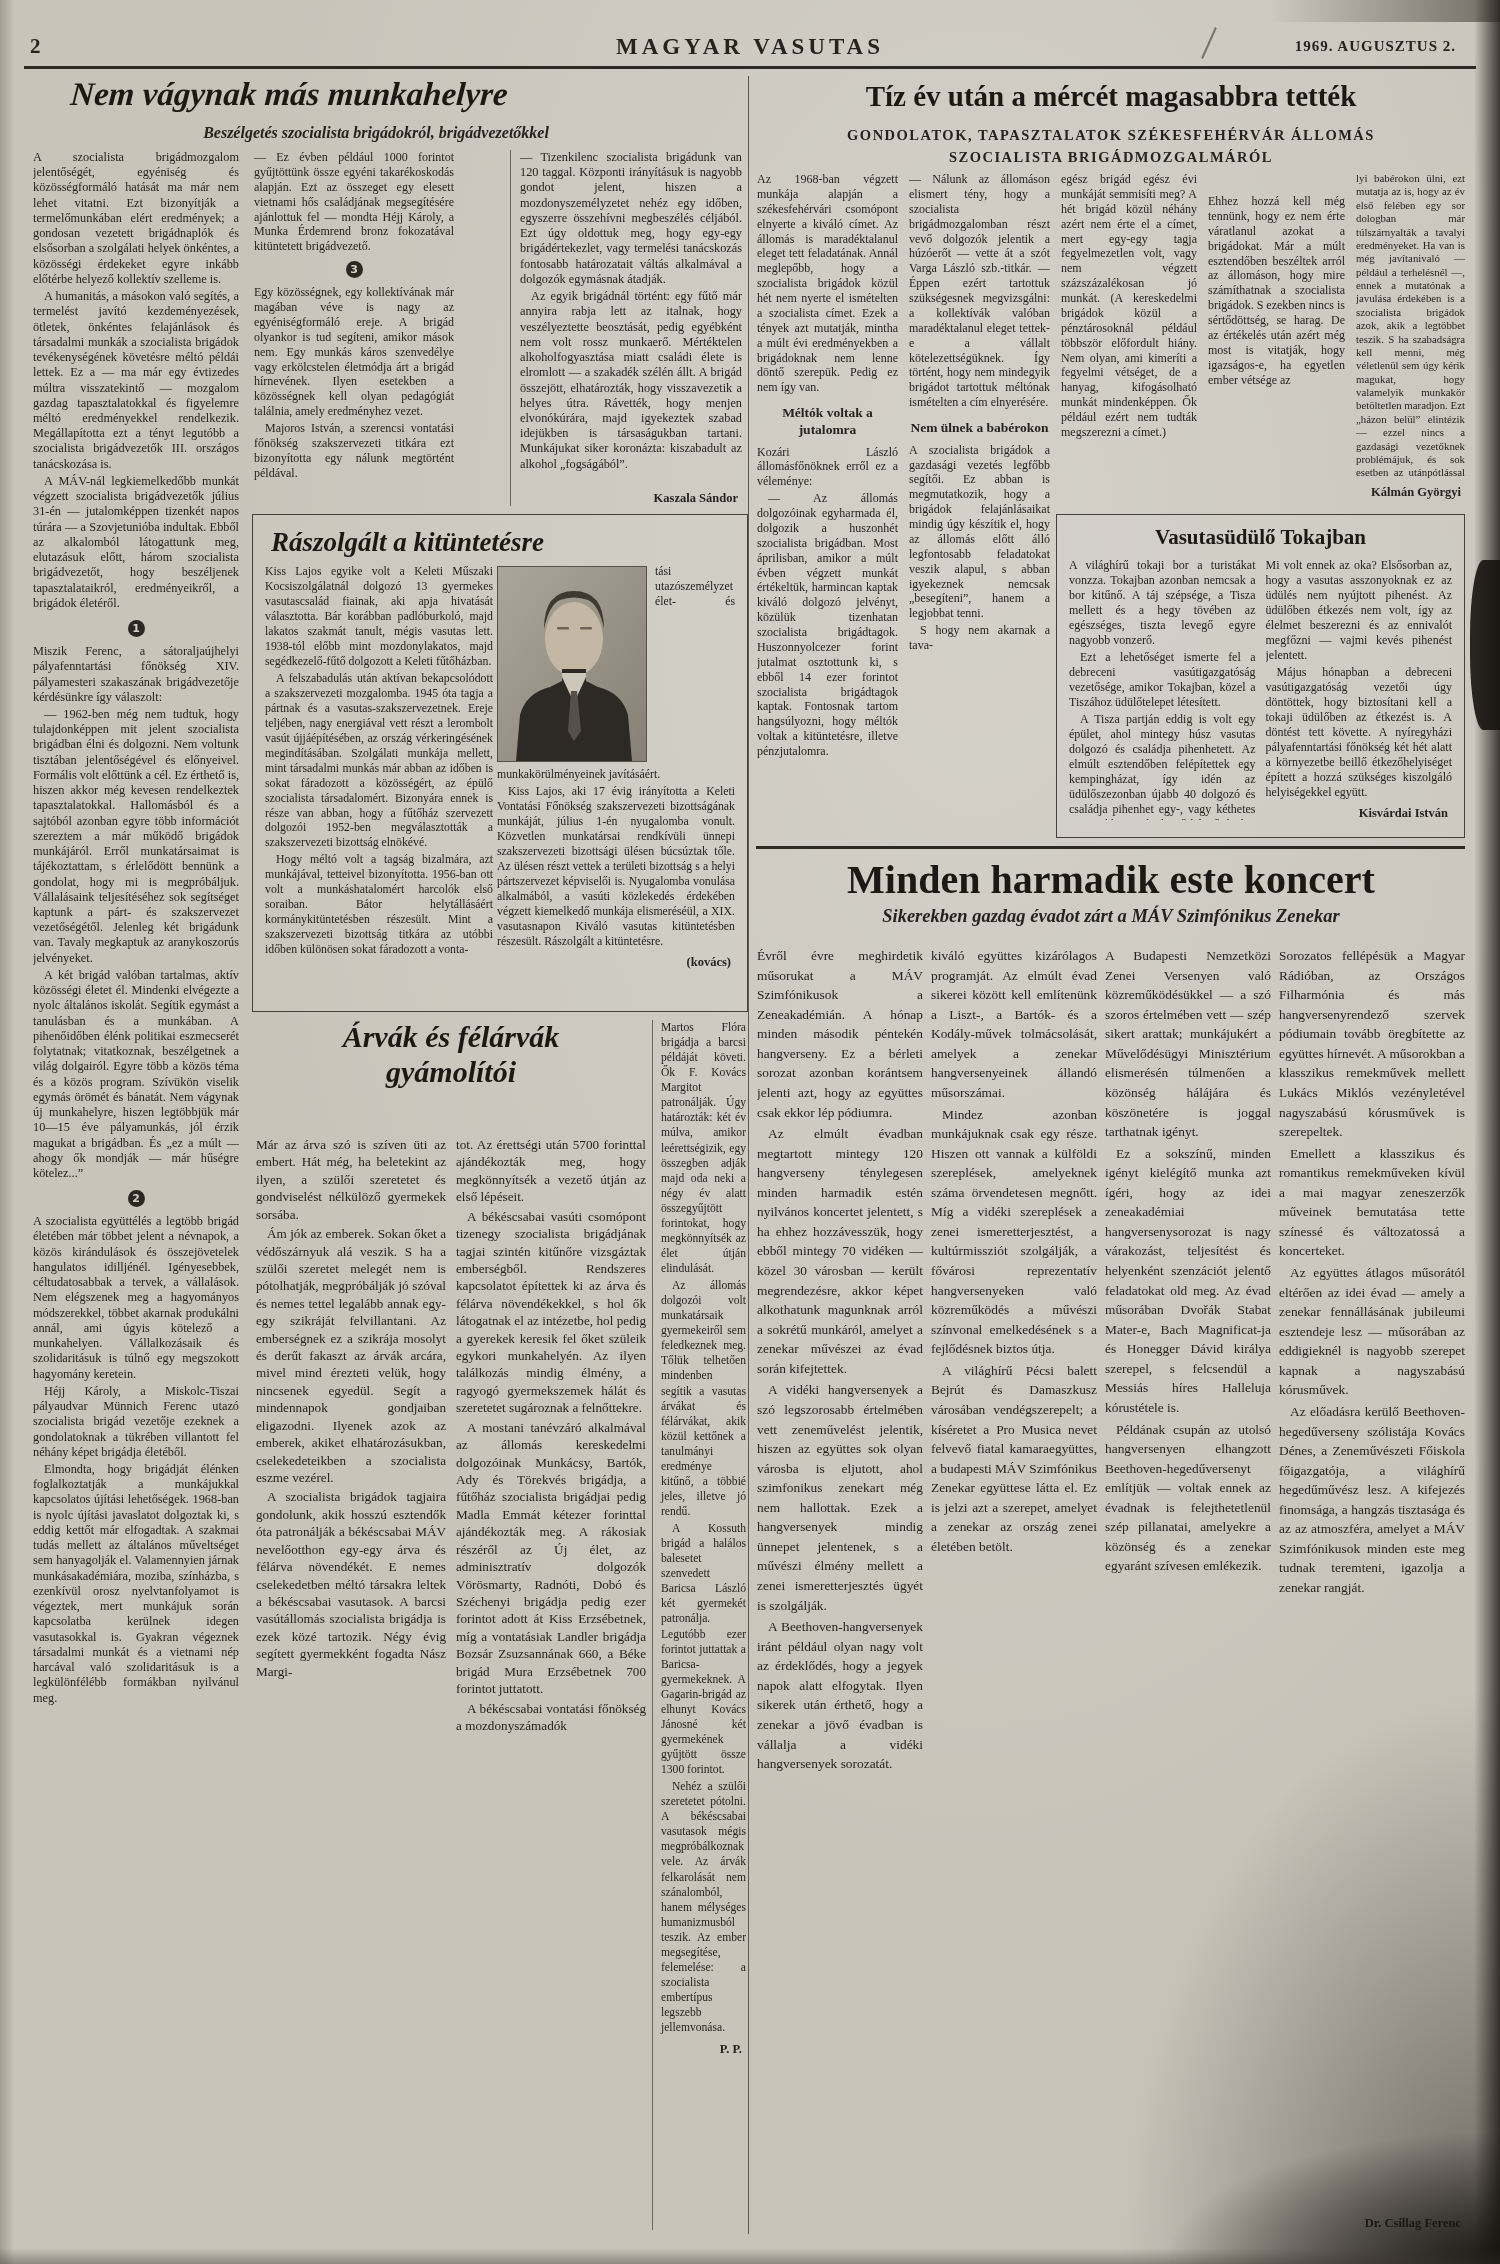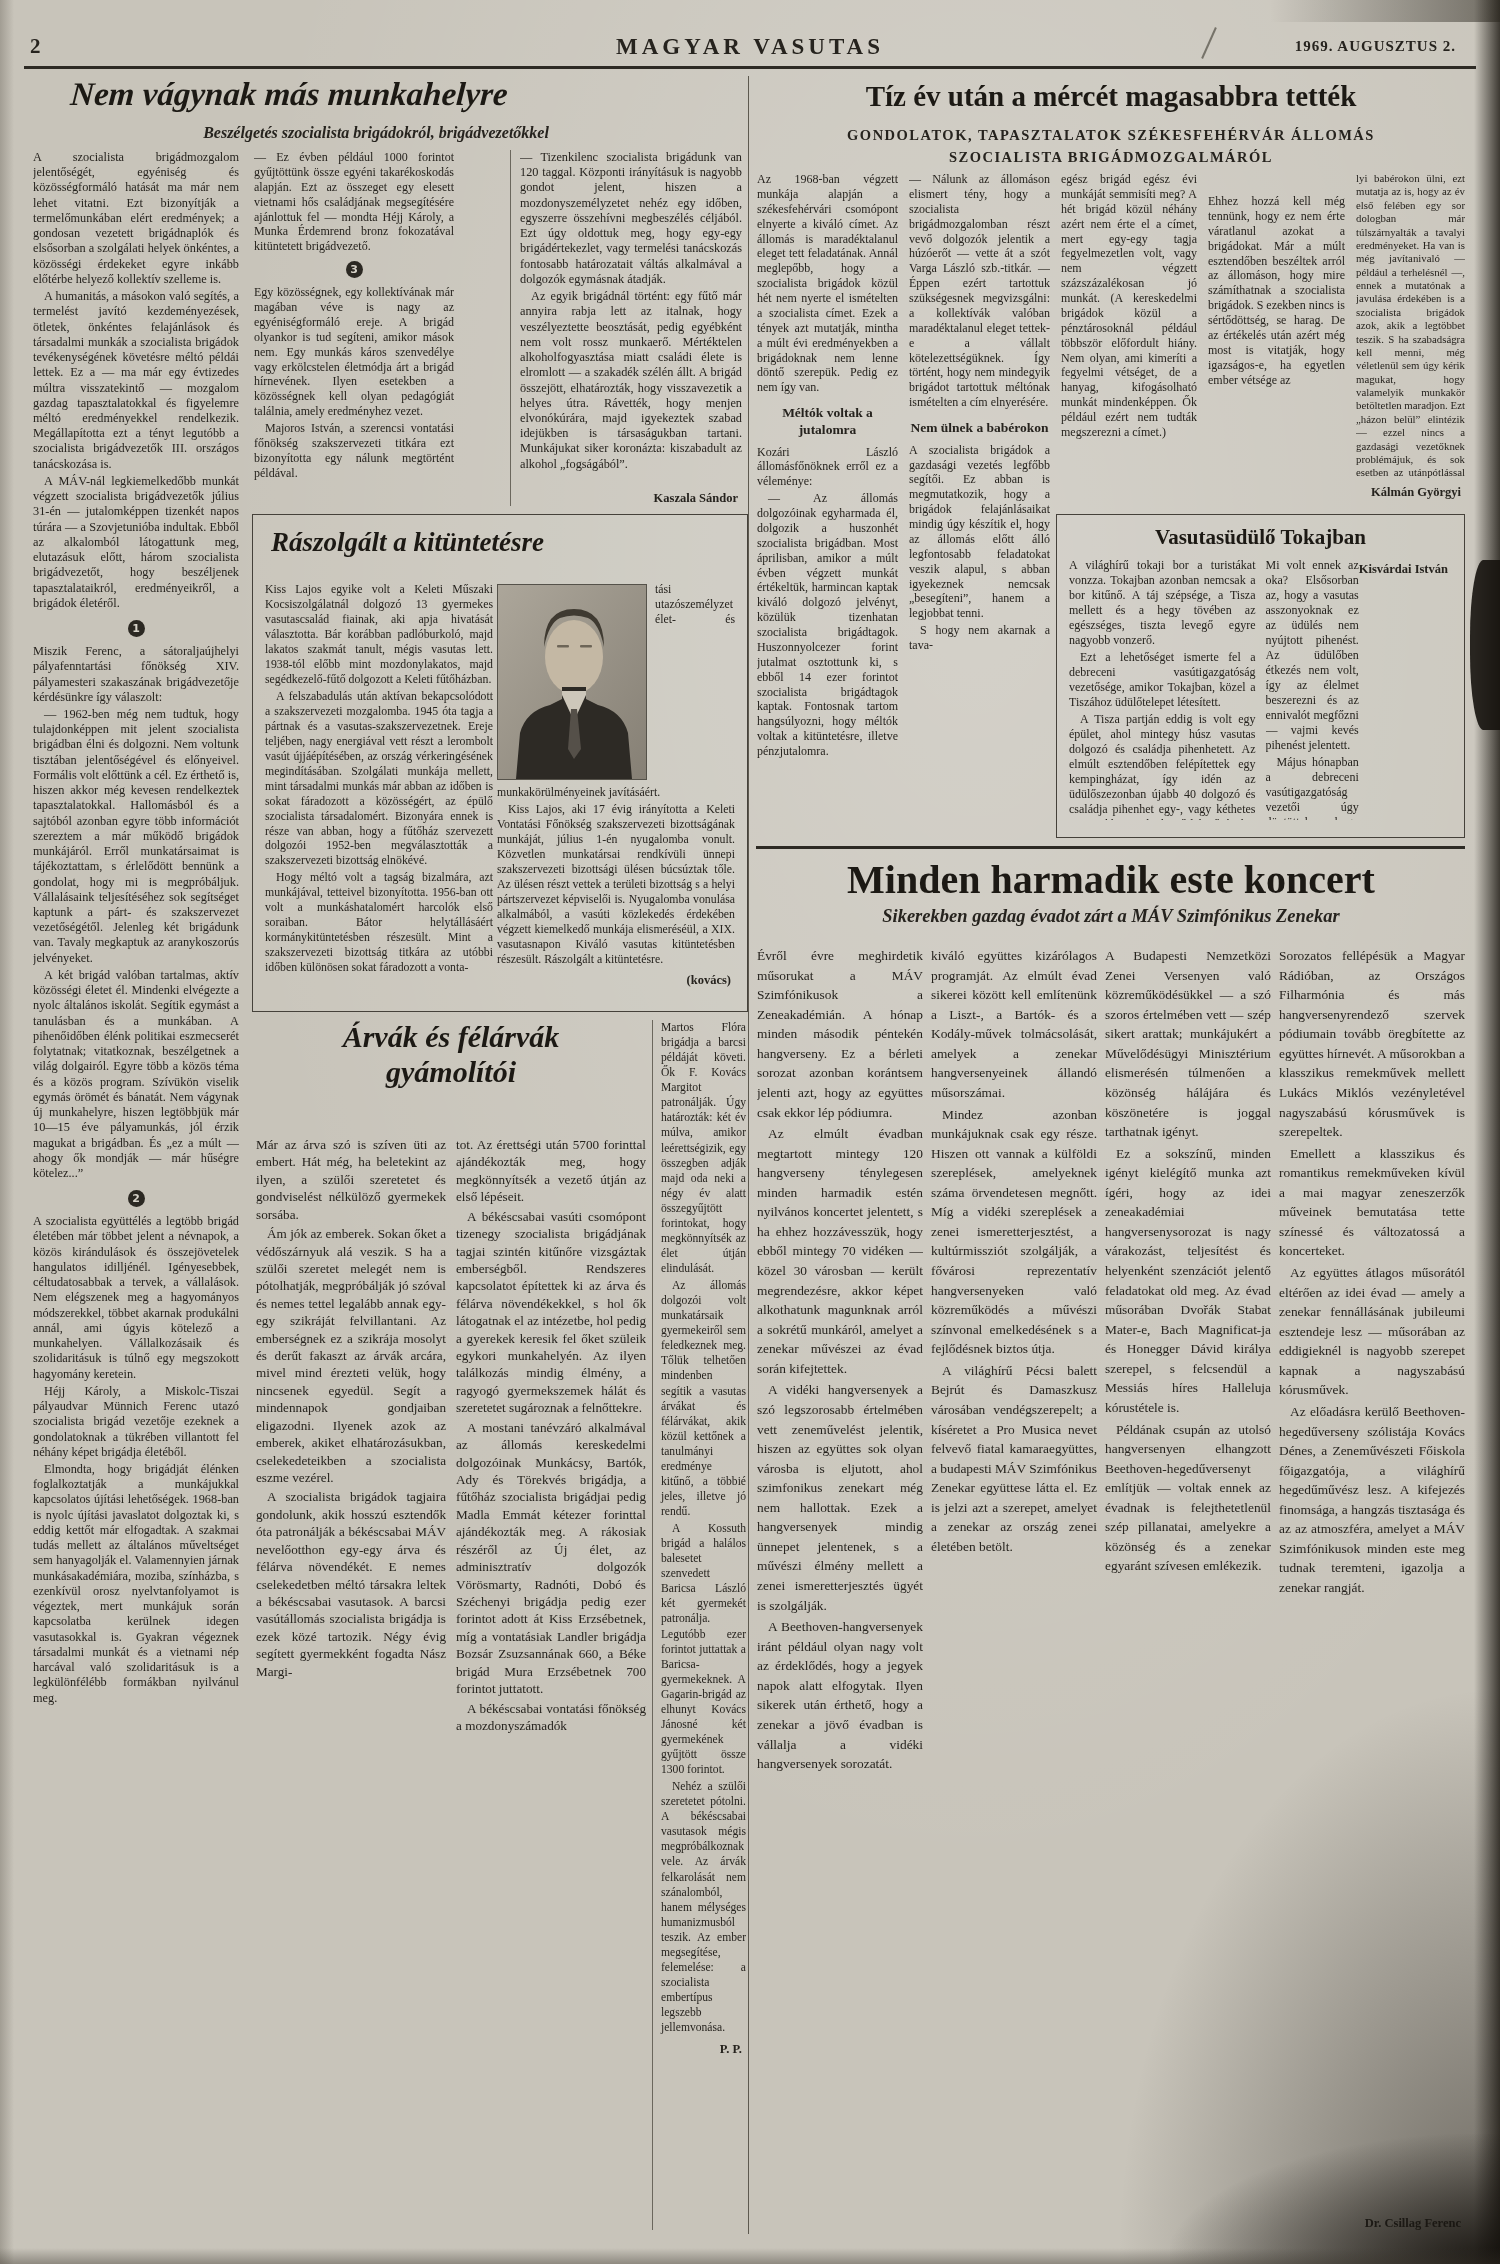--- a/index.html
+++ b/index.html
@@ -37,21 +37,21 @@
   
   .a1-title{left:48px;top:76px;width:482px;text-align:center;font-size:33px;font-weight:bold;font-style:italic;
             transform:skewX(-4deg);color:#1c1914;}
   .a1-sub{left:30px;top:124px;width:692px;text-align:center;font-size:16px;font-weight:bold;font-style:italic;}
   .a1c1{left:33px;top:150px;width:206px;height:2082px;}
   .a1c2{left:254px;top:150px;width:200px;height:356px;font-size:12px;}
   .a1c3{left:510px;top:150px;width:232px;height:356px;border-left:1px solid #6b675d;padding-left:9px;box-sizing:border-box;}
   
   .box{position:absolute;border:1.6px solid #45413a;padding:10px 12px;box-sizing:border-box;background:rgba(255,255,255,0.04);}
   .tribute-box{left:252px;top:514px;width:496px;height:498px;}
-  .tribute-title{font-size:27px;font-weight:bold;font-style:italic;margin:2px 0 24px 6px;color:#1c1914;}
+  .tribute-title{font-size:27px;font-weight:bold;font-style:italic;margin:2px 0 6px 6px;color:#1c1914;}
   .tribute-row{display:flex;height:418px;overflow:hidden;}
   .trib-c1{width:228px;margin-right:4px;font-size:11.8px;line-height:1.27;text-align:justify;overflow:hidden;}
   .trib-c2{flex:1;font-size:11.8px;line-height:1.27;text-align:justify;position:relative;overflow:hidden;}
   .photo{float:left;width:150px;height:196px;margin:2px 8px 5px 0;border:1px solid #55524a;box-sizing:border-box;background:#9a948a;}
   
   .arvak-title{left:252px;top:1020px;width:398px;text-align:center;font-size:30px;font-weight:bold;font-style:italic;
                line-height:1.15;color:#1c1914;}
   .arvakc1{left:256px;top:1136px;width:190px;height:1094px;font-size:13.2px;line-height:1.32;}
   .arvakc2{left:456px;top:1136px;width:190px;height:1094px;font-size:13.2px;line-height:1.32;}
   .martos{left:652px;top:1020px;width:94px;height:1210px;font-size:11.6px;line-height:1.3;
@@ -64,21 +64,21 @@
   .a2cB{left:909px;top:172px;width:141px;height:664px;font-size:12px;}
   .a2cC{left:1061px;top:172px;width:136px;height:330px;font-size:12px;}
   .a2cD{left:1208px;top:172px;width:137px;height:330px;font-size:12px;margin-top:22px;}
   .a2cE{left:1356px;top:172px;width:109px;height:328px;font-size:10.8px;line-height:1.24;}
   
   .tokaj-box{left:1056px;top:514px;width:409px;height:324px;}
   .tokaj-title{text-align:center;font-size:21px;font-weight:bold;margin:0 0 8px 0;color:#1c1914;}
   .tokaj-row{display:flex;height:262px;overflow:hidden;}
   .tok-c{width:188px;font-size:12px;line-height:1.25;text-align:justify;overflow:hidden;}
   .tok-c1{margin-right:10px;}
-  .tok-c2{display:flex;flex-direction:row;}
+  .tok-c2{display:flex;flex-direction:column;}
   
   .concert-rule{left:756px;top:846px;width:709px;height:2.5px;background:#2d2a24;}
   .concert-title{left:756px;top:856px;width:710px;text-align:center;font-size:40px;font-weight:bold;color:#1c1914;}
   .concert-sub{left:756px;top:906px;width:710px;text-align:center;font-size:18.5px;font-weight:bold;font-style:italic;}
   .conc{top:946px;height:1286px;font-size:13.4px;line-height:1.46;}
   .conc1{left:757px;width:166px;} .conc2{left:931px;width:166px;}
   .conc3{left:1105px;width:166px;} .conc4{left:1279px;width:186px;gap:42px;}
   
   .edge-right{right:0;top:0;width:26px;height:100%;background:linear-gradient(90deg,transparent,rgba(35,31,25,0.85));pointer-events:none;}
   .blob1{right:0;top:560px;width:30px;height:170px;background:#16130e;border-radius:45% 0 0 45%;opacity:.9;pointer-events:none;}

